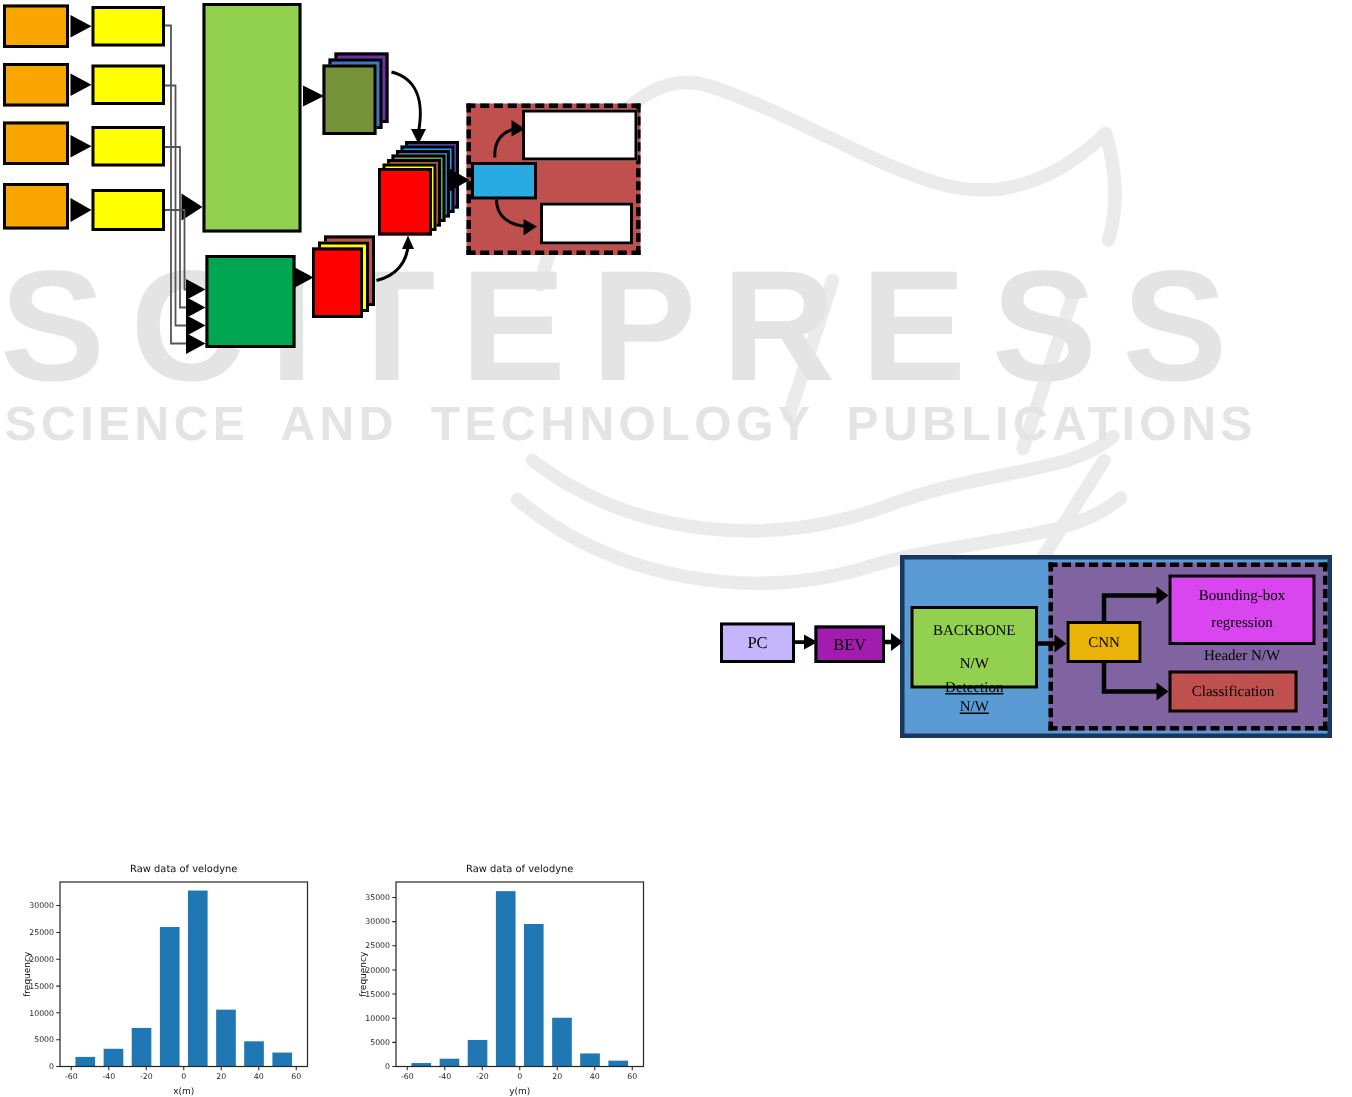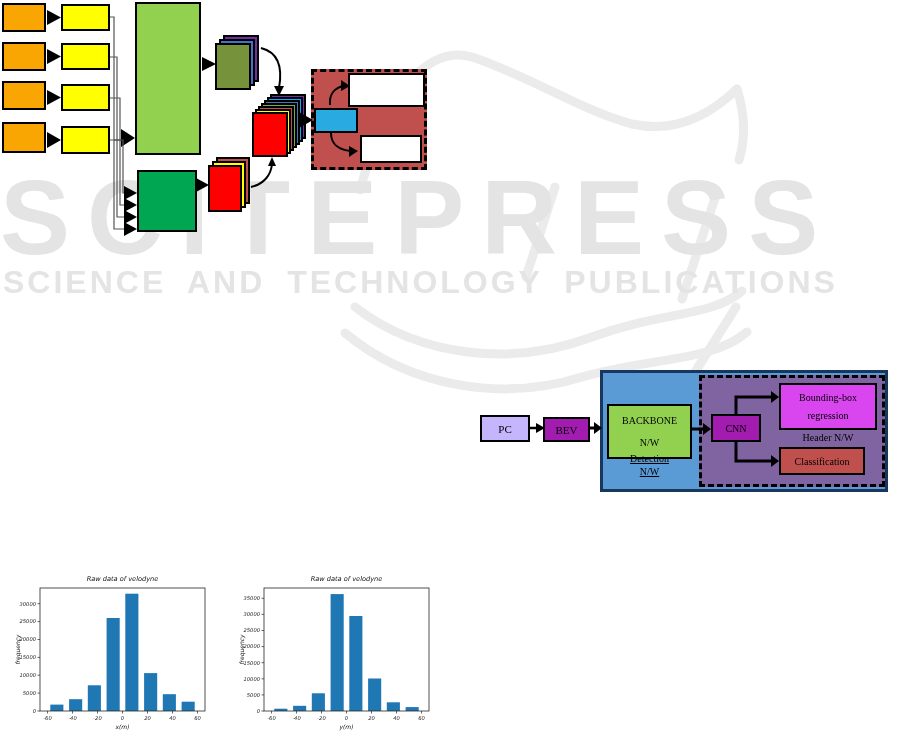--- a/index.html
+++ b/index.html
@@ -21,21 +21,21 @@
     color:#e4e4e4;white-space:nowrap;z-index:0;
     font-family:"Liberation Sans", sans-serif;
   }
   #wm-sub{
     position:absolute;left:3px;top:264px;width:901px;
     font-weight:bold;font-size:32px;letter-spacing:3px;word-spacing:10px;
     color:#e4e4e4;white-space:nowrap;z-index:0;
     font-family:"Liberation Sans", sans-serif;
   }
   .fg{z-index:2;}
-  .hist{position:absolute;width:210px;height:166px;z-index:2;font-style:italic;}
+  .hist{position:absolute;width:210px;height:166px;z-index:2;}
 </style>
 </head>
 <body>
 
 <svg class="overlay" style="left:330px;top:15px;z-index:0;" width="480" height="400" viewBox="0 0 480 400">
   <g fill="none" stroke="#ebebeb" stroke-width="9" stroke-linecap="round" stroke-linejoin="round">
     <path d="M 30,175 C 58,72 100,30 142,42 C 202,62 252,96 302,109 C 347,119 382,98 407,74"></path>
     <path d="M 407,74 C 414,96 416,122 409,145"></path>
     <path d="M 25,292 C 90,342 182,352 262,322 C 332,296 382,302 412,276"></path>
     <path d="M 15,318 C 80,372 172,387 252,362 C 322,342 382,347 417,317"></path>
@@ -124,21 +124,21 @@
 <div class="abs fg" style="left: 600px; top: 370px; width: 288px; height: 122px; border: 3px solid rgb(23, 55, 94); background-color: rgb(91, 155, 213);"></div>
 <div class="abs fg" style="left: 699px; top: 375px; width: 186px; height: 112px; border: 3px dashed rgb(0, 0, 0); background-color: rgb(128, 100, 162);"></div>
 <div class="box fg vsplit serif" style="left: 607px; top: 388px; width: 85px; height: 55px; font-size: 10px; padding: 4px 0px; background-color: rgb(146, 208, 80); margin-top: 16px;">
   <span>BACKBONE</span>
   <span>N/W</span>
 </div>
 <div class="abs fg vsplit serif" style="left:607px;top:452px;width:85px;height:26px;font-size:10px;color:#000;text-decoration:underline;">
   <span>Detection</span>
   <span>N/W</span>
 </div>
-<div class="box fg center serif" style="left: 711px; top: 414px; width: 50px; height: 28px; font-size: 10px; background-color: #a21caf;">
+<div class="box fg center serif" style="left: 711px; top: 414px; width: 50px; height: 28px; font-size: 10px; background-color: #eab308;">
   <span>CNN</span>
 </div>
 <div class="box fg vsplit serif" style="left: 779px; top: 383px; width: 98px; height: 47px; font-size: 10px; padding: 3px 0px; background-color: #d946ef;">
   <span>Bounding-box</span>
   <span>regression</span>
 </div>
 <div class="abs fg center serif" style="left:779px;top:430px;width:98px;height:15px;font-size:10px;color:#000;">
   <span>Header N/W</span>
 </div>
 <div class="box fg center serif" style="left: 779px; top: 447px; width: 86px; height: 28px; font-size: 10px; background-color: rgb(192, 80, 77);">

